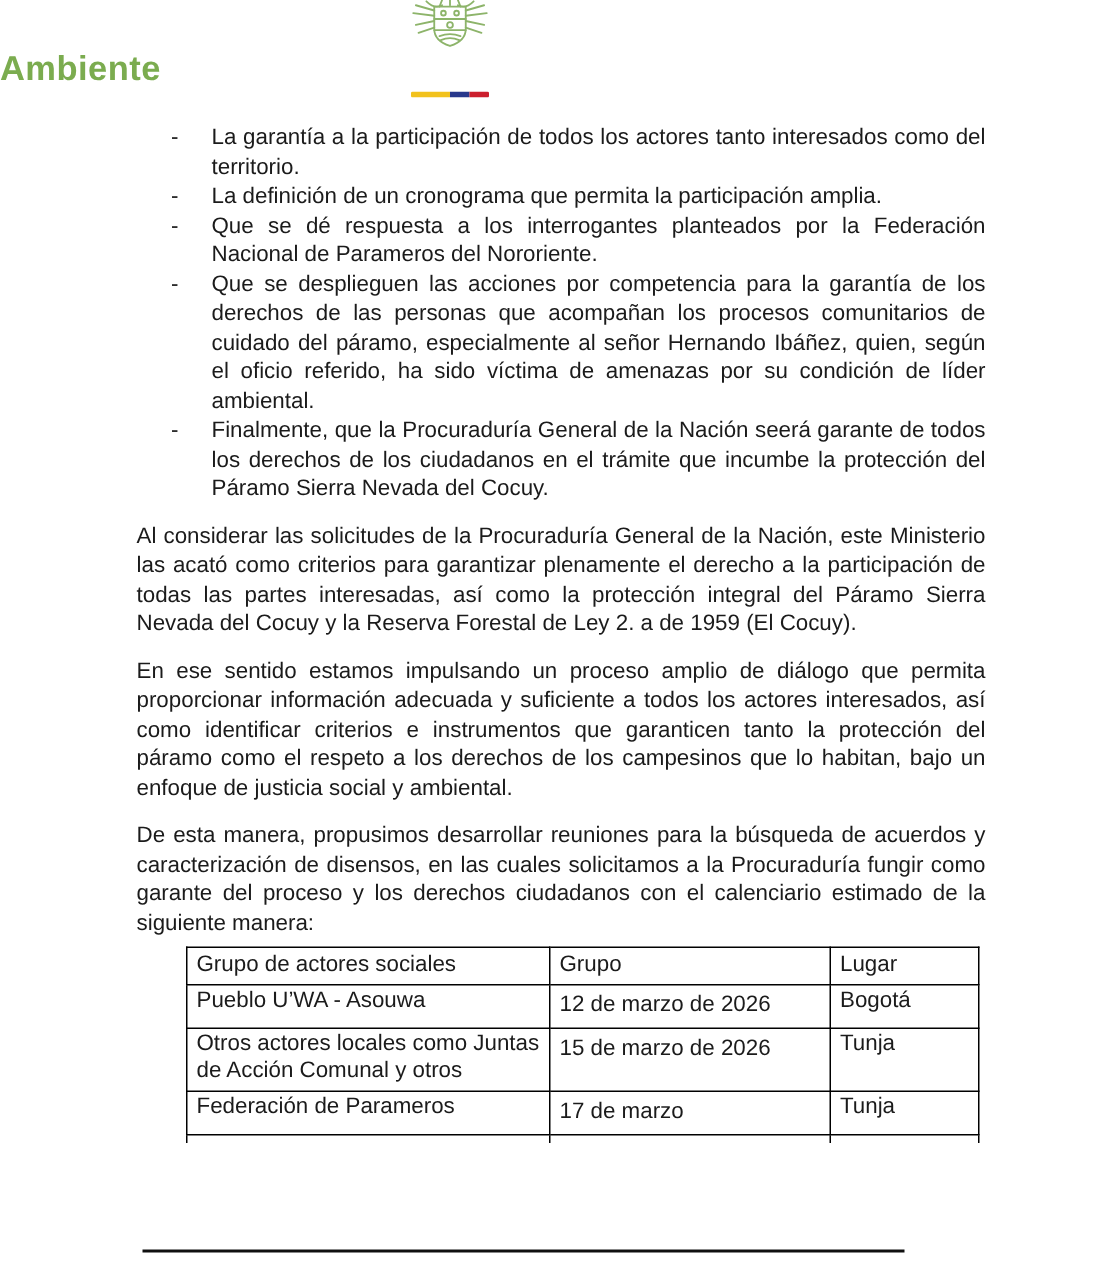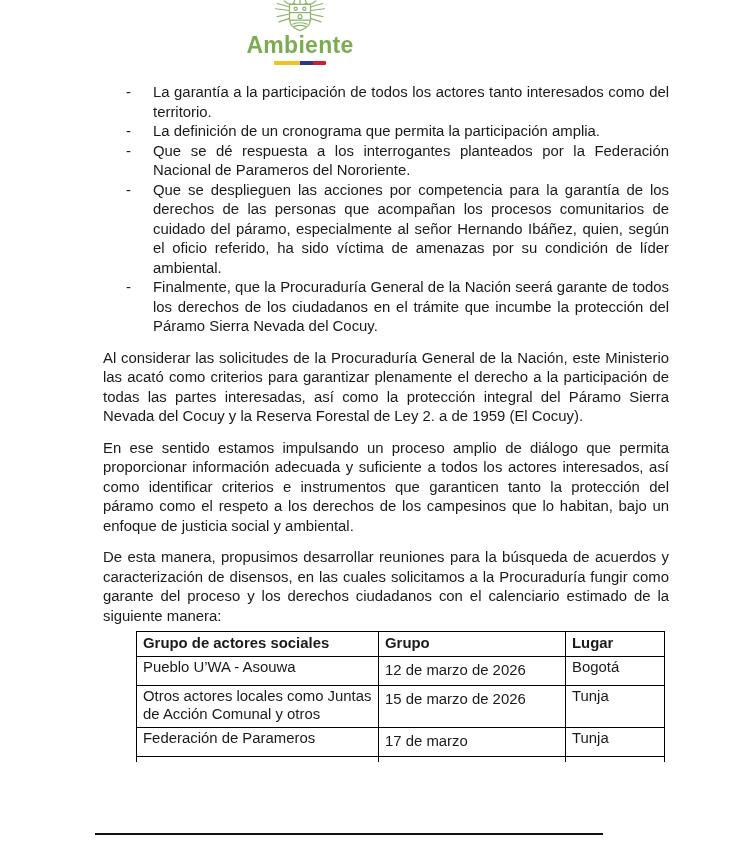--- a/index.html
+++ b/index.html
@@ -7,34 +7,34 @@
   .page {
     position:relative;
     width:744px; height:841px;
     background:#ffffff;
     font-family:"Liberation Sans", sans-serif;
     color:#1b1b1b;
     overflow:hidden;
   }
 
   
-  .logo { position:absolute; top:0; left:0; width:600px; text-align:center; }
+  .logo { position:absolute; top:0; left:0; width:600px; }
   .logo svg { display:block; margin:0 auto; width:62px; height:35px; }
   .brand {
     font-size:23px; font-weight:bold; letter-spacing:0.3px;
     color:#7BAC4F; line-height:1; margin-top:-1px;
   }
   .flagbar { display:flex; width:52px; height:4px; margin:4px auto 0; border-radius:1px; overflow:hidden; }
   .flagbar .y { width:50%; background:#F2C21D; }
   .flagbar .b { width:25%; background:#28388C; }
   .flagbar .r { width:25%; background:#CC1F2E; }
 
   
   .content {
-    position:absolute; left:103px; top:83px; width:566px;
+    position:absolute; left:91px; top:83px; width:566px;
     font-size:14.9px; line-height:19.5px; text-align:justify;
   }
   ul.bullets { list-style:none; margin:0 0 7px 0; }
   ul.bullets li { position:relative; padding-left:50px; }
   ul.bullets li::before {
     content:"-"; position:absolute; left:23px; top:0;
   }
   .content p { margin:12px 0 5px 0; }
 
   
@@ -46,21 +46,21 @@
   table.schedule col.c1 { width:242px; }
   table.schedule col.c2 { width:187px; }
   table.schedule col.c3 { width:99px; }
   table.schedule th, table.schedule td {
     border:1.7px solid #000;
     padding:1px 6px 4px 6px;
     vertical-align:top;
     white-space:pre-line;
     font-weight:normal;
   }
-  table.schedule th { font-weight:bold; padding-top:2px; }
+  table.schedule th { font-weight:normal; padding-top:2px; }
   table.schedule td.date { padding-top:4px; }
   table.schedule tr.r2 td, table.schedule tr.r4 td { padding-bottom:6px;margin-left:32px; }
   table.schedule tr.stub td {
     border-bottom:0; height:5px; padding:0;
   }
 
   
   .footer-rule {
     position:absolute; left:95px; top:833px;
     width:508px; height:2px; background:#101010;

